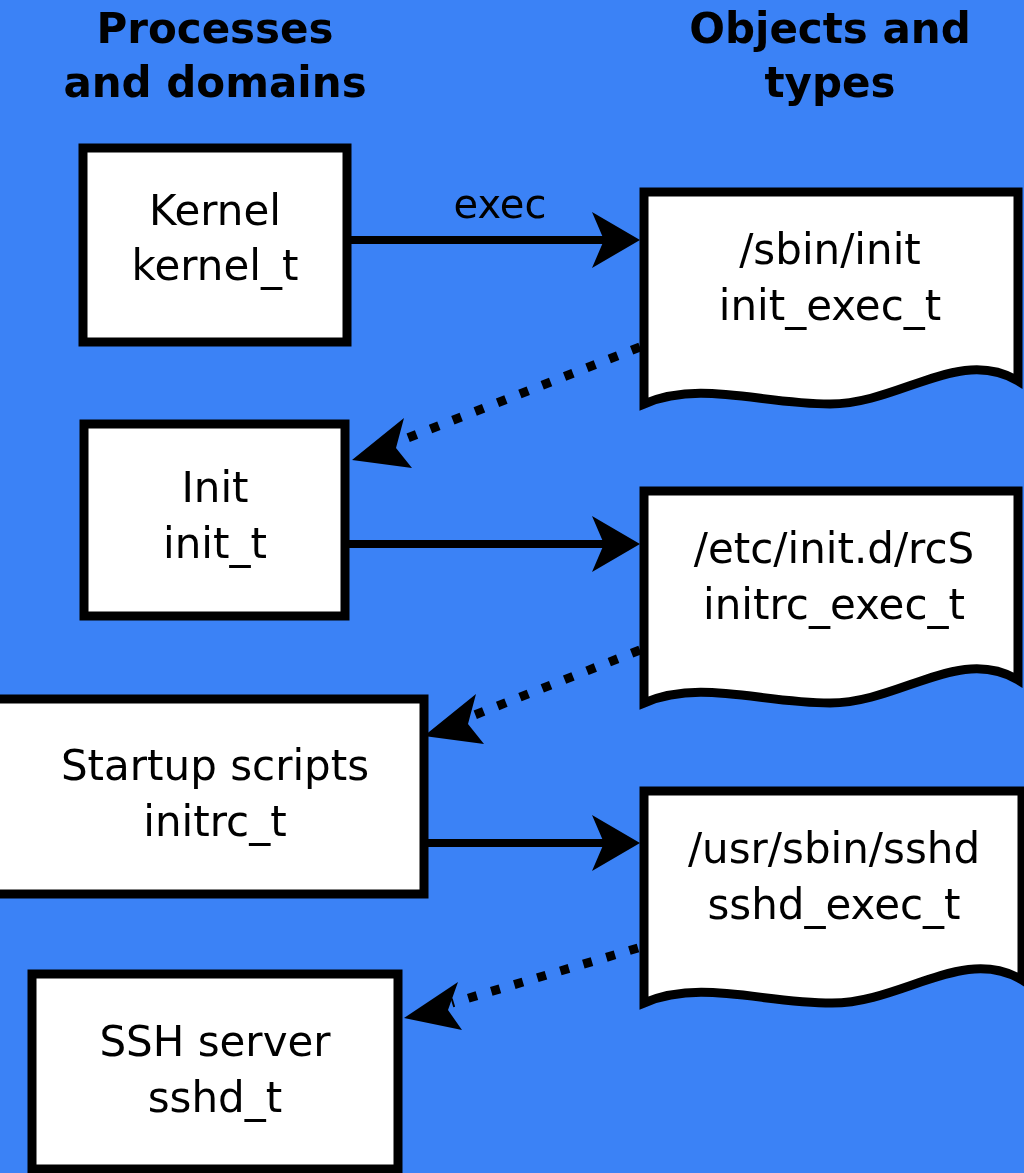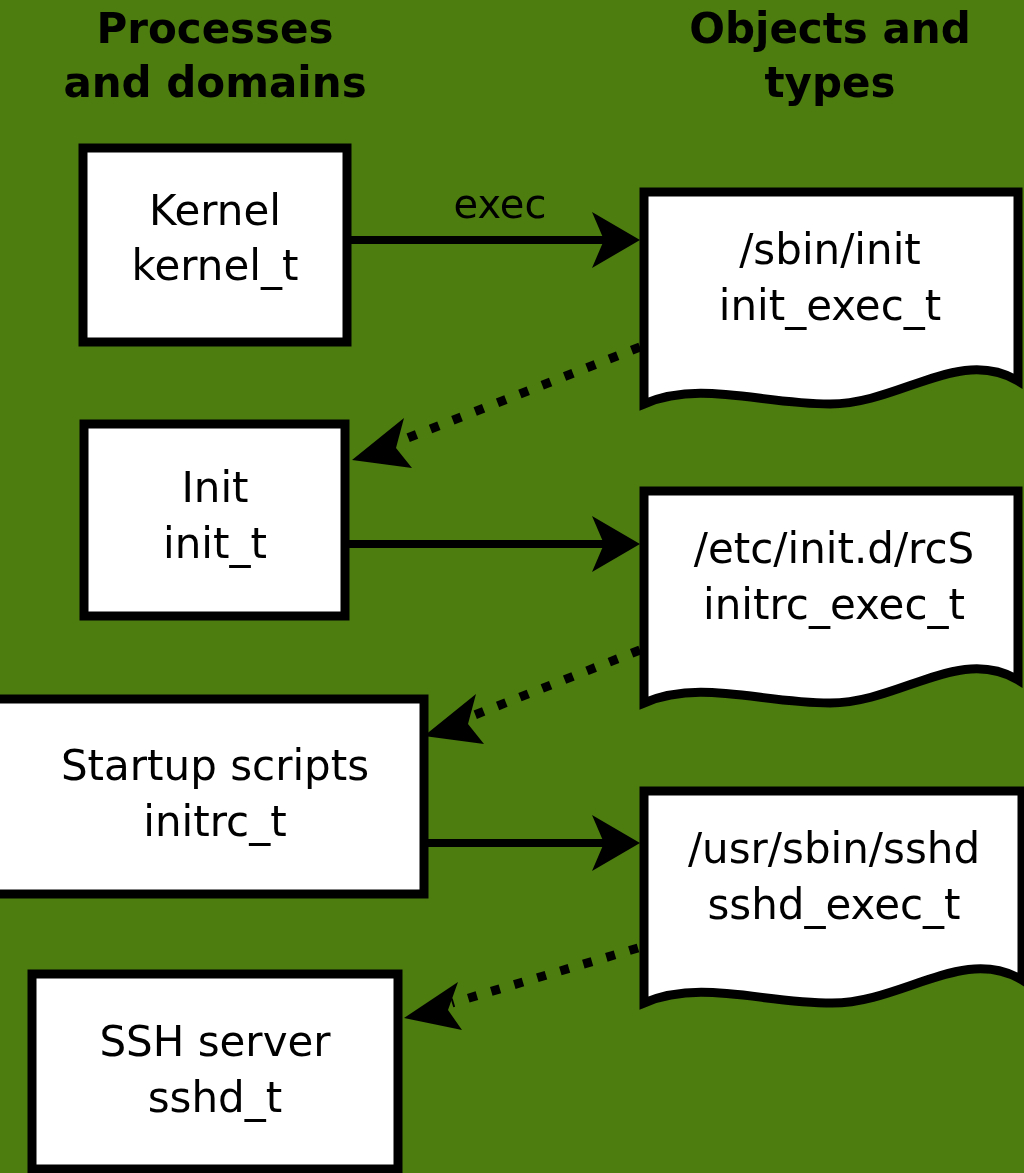--- a/index.html
+++ b/index.html
@@ -10,21 +10,21 @@
   body {
     width: 1024px;
     height: 1173px;
     overflow: hidden;
     font-family: "DejaVu Sans", sans-serif;
   }
   #diagram-root {
     position: relative;
     width: 1024px;
     height: 1173px;
-    background: #4d7c0f;
+    background: #3b82f6;
   }
   svg#diagram-svg {
     position: absolute;
     top: 0;
     left: 0;
     width: 1024px;
     height: 1173px;
     display: block;
   }
   .col-title {

